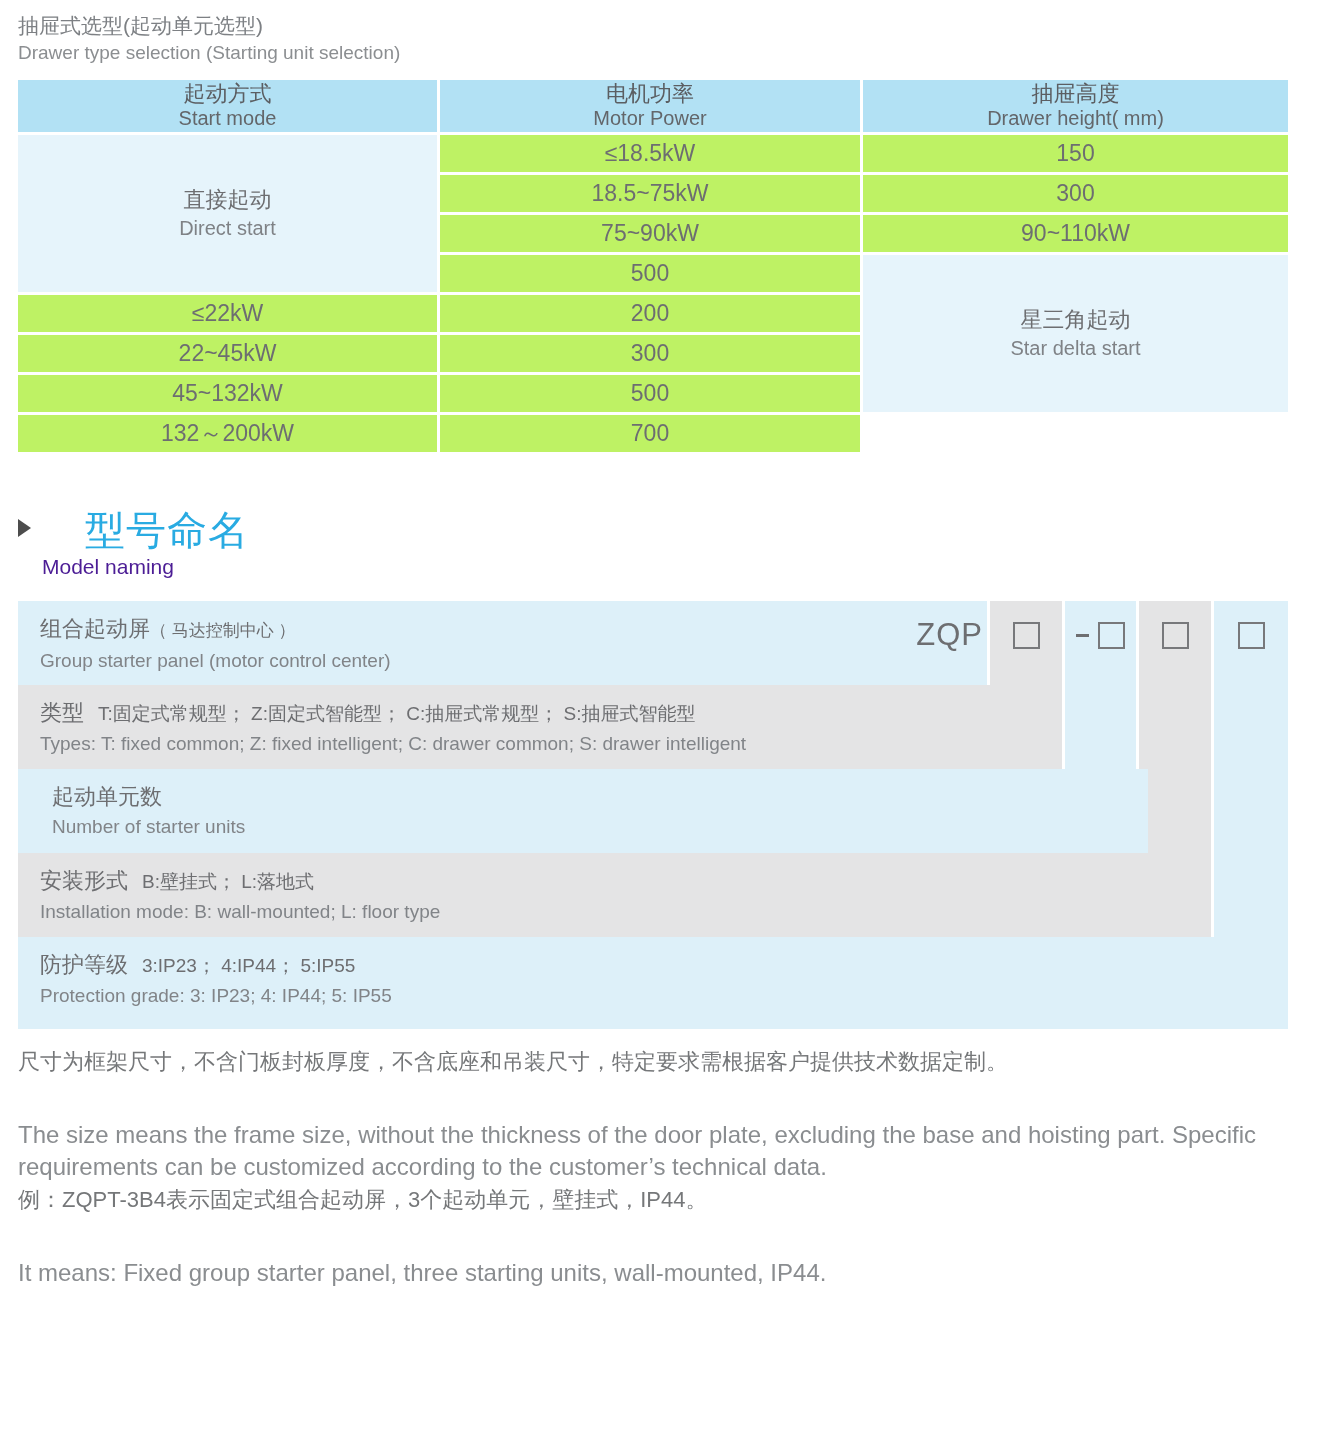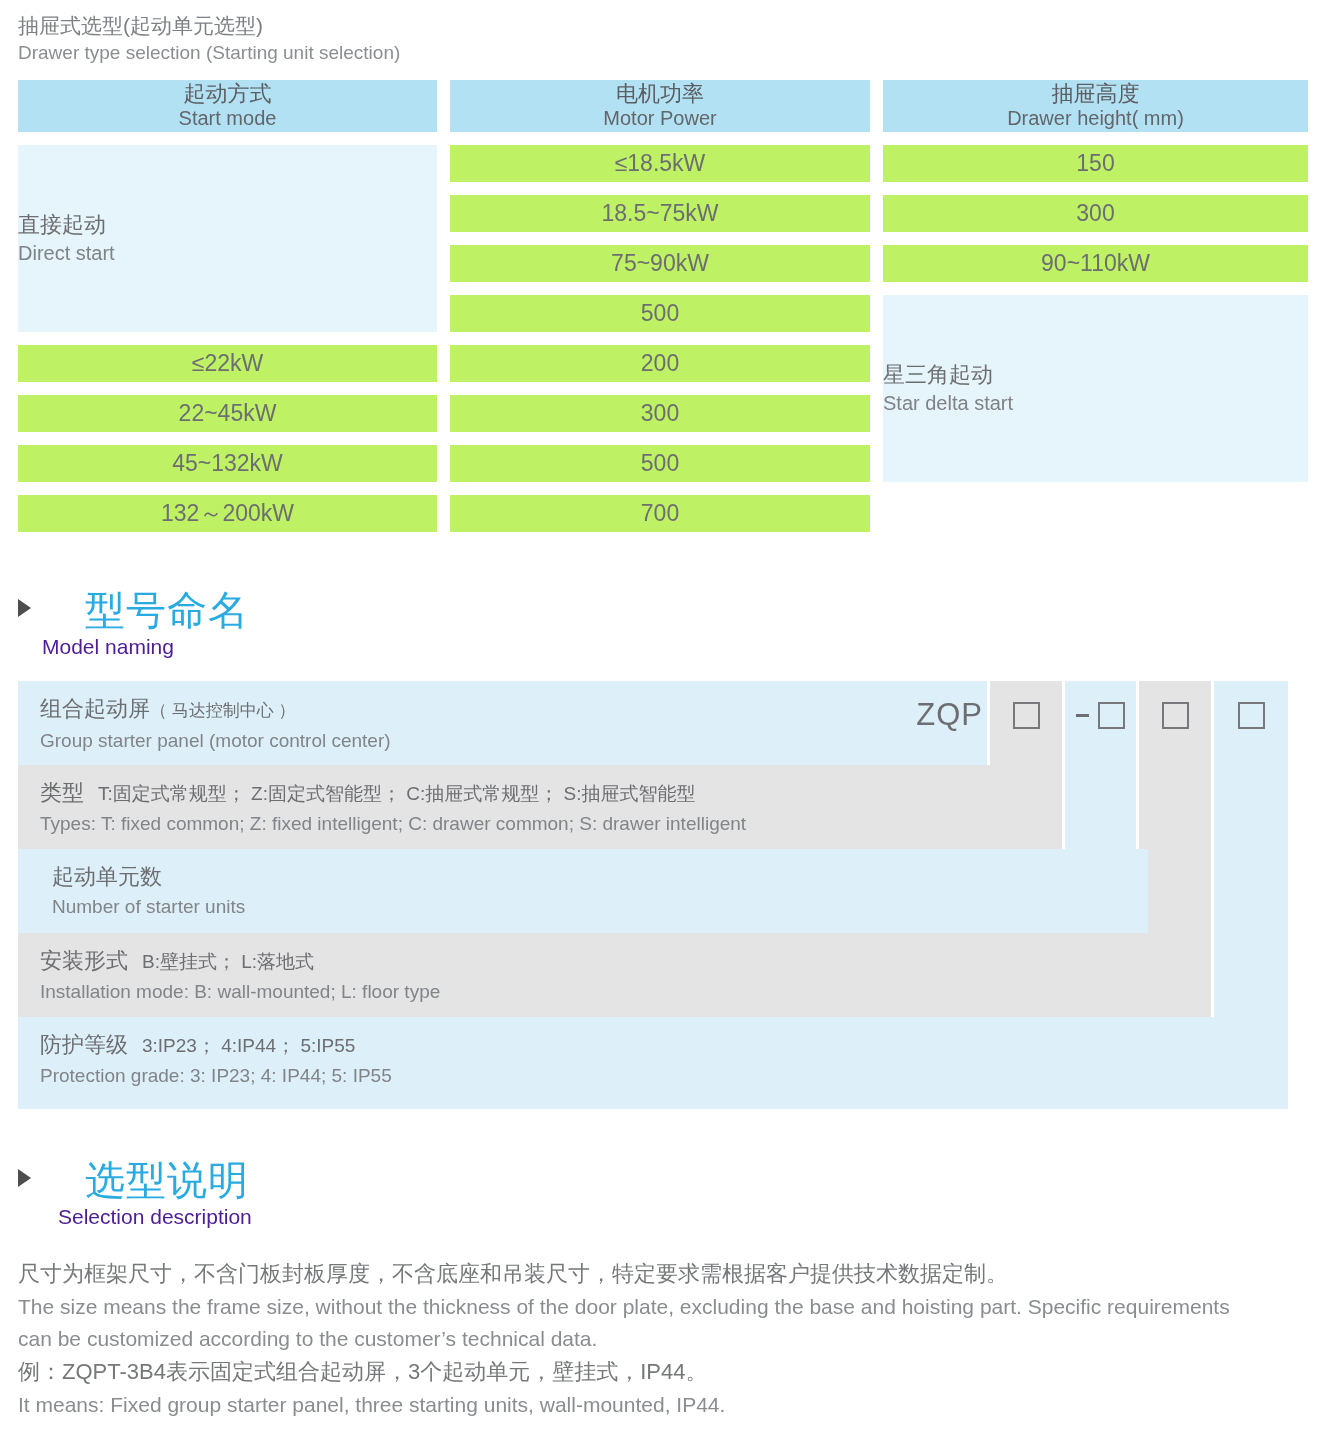--- a/index.html
+++ b/index.html
@@ -14,39 +14,39 @@
   .page-title{margin-top:12px;}
   .page-title .zh{font-size:21px;color:#7d8084;line-height:28px;}
   .page-title .en{font-size:19px;color:#8b8e91;line-height:26px;}
 
   
   .sel-table{
     margin-top:14px;
     display:grid;
     grid-template-columns:419px 420px 425px;
     grid-template-rows:52px repeat(8,37px);
-    gap:13px;
+    gap:3px;
     width:1270px;
   }
   .th{
     background:#b2e1f4;color:#5b5e62;
     display:flex;flex-direction:column;align-items:center;justify-content:center;
     line-height:25px;
   }
   .th .zh{font-size:22px;}
   .th .en{font-size:20px;color:#63666a;}
   .td{
     background:#bef264;color:#6d6e71;
     display:flex;align-items:center;justify-content:center;
     font-size:23px;
   }
   .mode-cell{
     grid-row:span 4;
     background:#e6f4fb;color:#6d6e71;
-    display:flex;flex-direction:column;justify-content:center;
+    display:flex;flex-direction:column;align-items:center;justify-content:center;
     line-height:28px;
   }
   .mode-cell .zh{font-size:22px;}
   .mode-cell .en{font-size:20px;color:#7f8286;}
 
   
   .section-head{display:flex;align-items:flex-start;gap:44px;}
   .tri{
     width:0;height:0;margin-top:12px;margin-right:10px;
     border-left:13px solid #4d4d4d;
@@ -83,21 +83,21 @@
   .code-box{width:23px;height:23px;border:2px solid #77787b;background:transparent;}
   .dash{width:13px;border-top:3px solid #6d6e71;margin:12px 9px 0 0;}
   .zqp{
     position:absolute;top:16px;right:4px;
     font-size:31px;color:#6d6e71;letter-spacing:1px;
   }
 
   
   .desc-block{margin-top:28px;width:1250px;}
   .desc-block .p-zh{font-size:22px;color:#757779;line-height:34px;}
-  .desc-block .p-en{font-size:21px;color:#8a8d90;line-height:32px;}
+  .desc-block .p-en{font-size:24px;color:#8a8d90;line-height:32px;margin-top:40px;}
 </style>
 </head>
 <body>
 
 <div class="page">
 
   <div class="page-title">
     <div class="zh">抽屉式选型(起动单元选型)</div>
     <div class="en">Drawer type selection (Starting unit selection)</div>
   </div>
@@ -204,27 +204,20 @@
     <div class="d-row row5 d-blue">
       <div class="txt">
         <div class="l1">
           <span>防护等级</span><span class="desc">3:IP23； 4:IP44； 5:IP55</span>
         </div>
         <div class="l2">Protection grade:  3: IP23; 4: IP44; 5: IP55</div>
       </div>
     </div>
   </div>
 
-  <div class="head-sel">
-    <div class="section-head">
-      <span class="tri"></span>
-      <span class="zh">选型说明</span>
-    </div>
-    <div class="section-sub">Selection description</div>
-  </div>
 
   <div class="desc-block">
     <div class="p-zh">尺寸为框架尺寸，不含门板封板厚度，不含底座和吊装尺寸，特定要求需根据客户提供技术数据定制。</div>
     <div class="p-en">The size means the frame size, without the thickness of the door plate, excluding the base and hoisting part. Specific requirements can be customized according to the customer’s technical data.</div>
     <div class="p-zh">例：ZQPT-3B4表示固定式组合起动屏，3个起动单元，壁挂式，IP44。</div>
     <div class="p-en">It means: Fixed group starter panel, three starting units, wall-mounted, IP44.</div>
   </div>
 
 </div>
 

